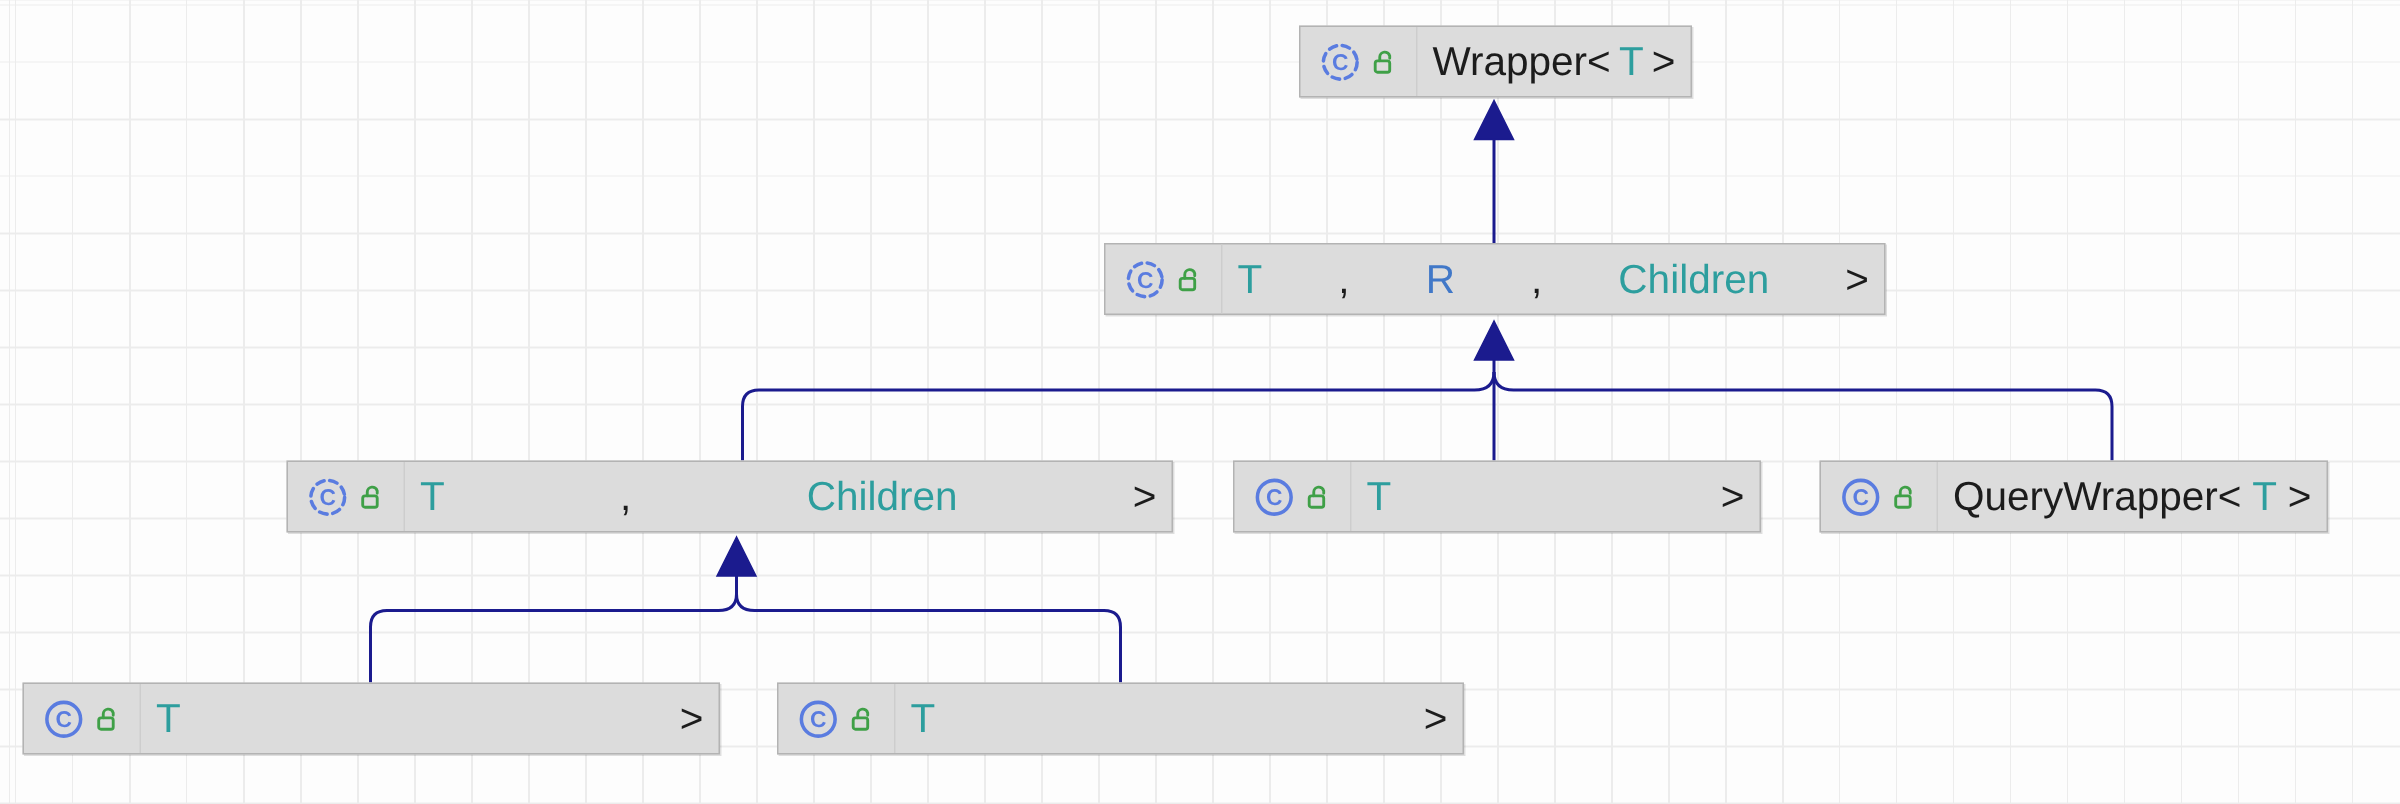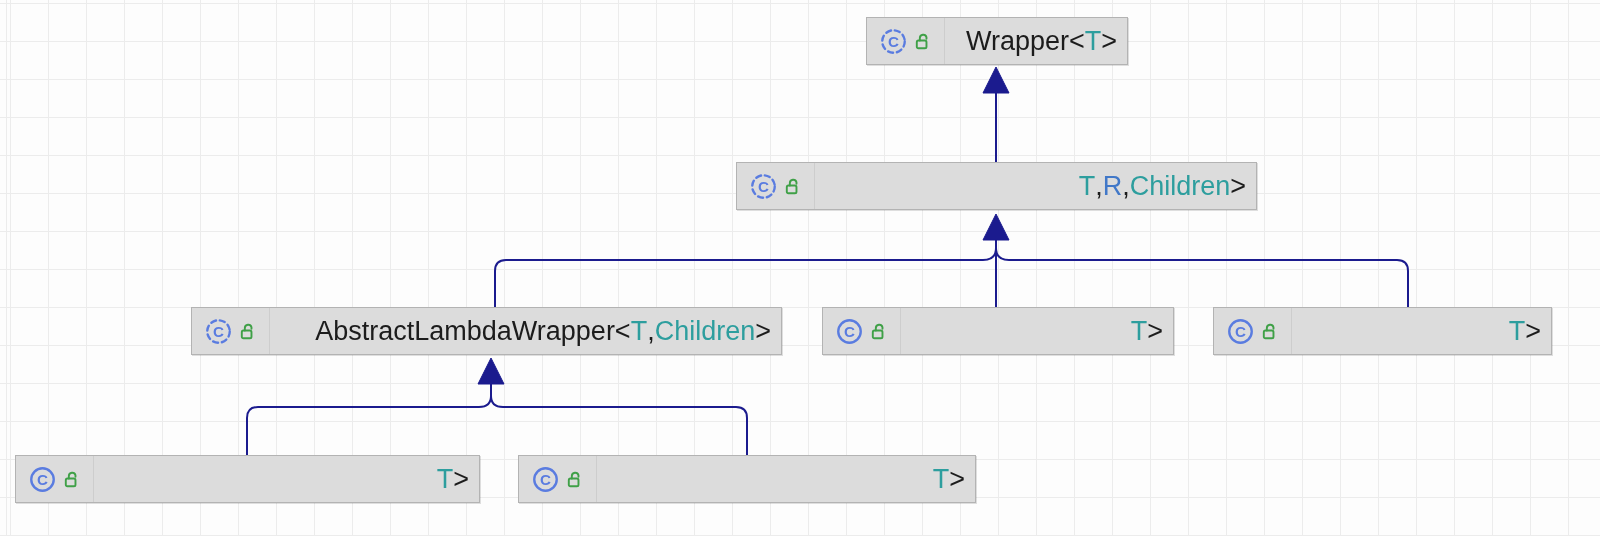--- a/index.html
+++ b/index.html
@@ -26,21 +26,21 @@
     box-shadow:1px 1px 0 rgba(0,0,0,0.12);
     display:flex;align-items:center;
     cursor:default;
   }
   .icon-cell{
     box-sizing:border-box;width:78px;height:100%;flex:0 0 78px;
     display:flex;align-items:center;gap:8px;padding-left:13px;
     border-right:1px solid #cdcdcd;
   }
   .name-cell{
-    flex:1;display:flex;justify-content:flex-end;align-items:center;
+    flex:1;display:flex;justify-content:space-between;align-items:center;
     font-size:27px;color:#1c1c1c;white-space:nowrap;padding:0 10px;
   }
   .seg-n{color:#1c1c1c;}
   .seg-t{color:var(--teal);}
   .seg-r{color:var(--blue-ref);}
 
   
   #n-wrapper              {left:866px; top:17px;  width:262px;}
   #n-abstract-wrapper     {left:736px; top:162px; width:521px;}
   #n-abstract-lambda      {left:191px; top:307px; width:591px;}
@@ -117,21 +117,20 @@
       <svg class="cls-icon" viewBox="0 0 24 24">
         <circle cx="12" cy="12" r="10" fill="none" stroke="var(--icon-blue)" stroke-width="2.1" stroke-dasharray="4.6 3.4" stroke-linecap="round"></circle>
         <text x="12" y="16.6" text-anchor="middle" font-size="13.5" font-weight="700" fill="var(--icon-blue)" font-family="Liberation Sans, sans-serif">C</text>
       </svg>
       <svg class="lock-icon" viewBox="0 0 16 16">
         <rect x="1.6" y="7.6" width="8.6" height="6.8" rx="1.4" fill="none" stroke="var(--lock-green)" stroke-width="1.7"></rect>
         <path d="M 4.3 7.6 L 4.3 5.4 A 3 3 0 0 1 10.2 4.7 L 10.2 6.1" fill="none" stroke="var(--lock-green)" stroke-width="1.7" stroke-linecap="round"></path>
       </svg>
     </span>
     <span class="name-cell">
-        <span class="seg-n">AbstractLambdaWrapper&lt;</span>
         <span class="seg-t">T</span>
         <span class="seg-n">, </span>
         <span class="seg-t">Children</span>
         <span class="seg-n">&gt;</span>
       </span>
   </div>
 
   <div class="node" id="n-update-wrapper">
     <span class="icon-cell">
       <svg class="cls-icon" viewBox="0 0 24 24">
@@ -154,20 +153,21 @@
       <svg class="cls-icon" viewBox="0 0 24 24">
         <circle cx="12" cy="12" r="10" fill="none" stroke="var(--icon-blue)" stroke-width="2.1"></circle>
         <text x="12" y="16.6" text-anchor="middle" font-size="13.5" font-weight="700" fill="var(--icon-blue)" font-family="Liberation Sans, sans-serif">C</text>
       </svg>
       <svg class="lock-icon" viewBox="0 0 16 16">
         <rect x="1.6" y="7.6" width="8.6" height="6.8" rx="1.4" fill="none" stroke="var(--lock-green)" stroke-width="1.7"></rect>
         <path d="M 4.3 7.6 L 4.3 5.4 A 3 3 0 0 1 10.2 4.7 L 10.2 6.1" fill="none" stroke="var(--lock-green)" stroke-width="1.7" stroke-linecap="round"></path>
       </svg>
     </span>
     <span class="name-cell">
+        <span class="seg-n">QueryWrapper&lt;</span>
         <span class="seg-t">T</span>
         <span class="seg-n">&gt;</span>
       </span>
   </div>
 
   <div class="node" id="n-lambda-update">
     <span class="icon-cell">
       <svg class="cls-icon" viewBox="0 0 24 24">
         <circle cx="12" cy="12" r="10" fill="none" stroke="var(--icon-blue)" stroke-width="2.1"></circle>
         <text x="12" y="16.6" text-anchor="middle" font-size="13.5" font-weight="700" fill="var(--icon-blue)" font-family="Liberation Sans, sans-serif">C</text>

